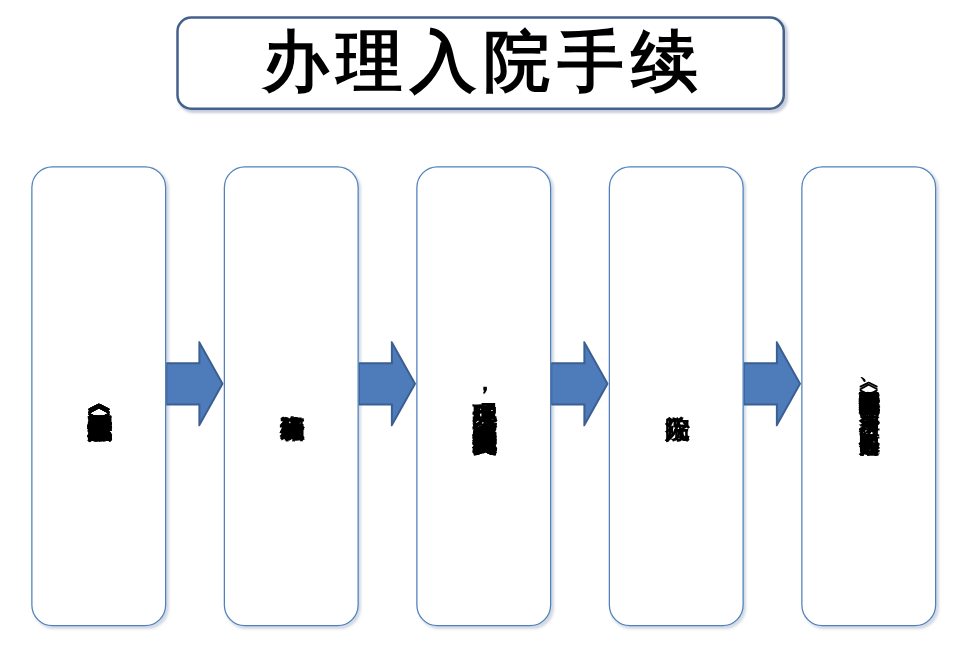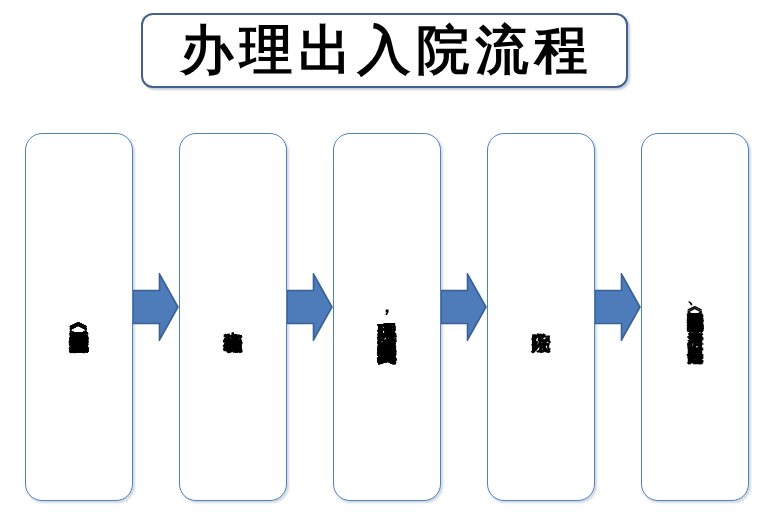--- a/index.html
+++ b/index.html
@@ -52,21 +52,21 @@
   .arrow-cell{
     flex:1 1 auto;display:flex;align-items:center;justify-content:center;
   }
   .arrow-cell svg{position:relative;top:-10px;display:block;}
 </style>
 </head>
 <body>
 
 <div class="title-row">
   <div class="title-box">
-    <span class="title-text">办理出入院流程</span>
+    <span class="title-text">办理入院手续</span>
   </div>
 </div>
 
 <div class="flow">
 
   <div class="step">
     <span class="vtext">持《入院许可证》出示《医保卡》或《农村合作医疗卡》或《城镇居民保障卡》或《身份证》</span>
   </div>
 
   <div class="arrow-cell">

